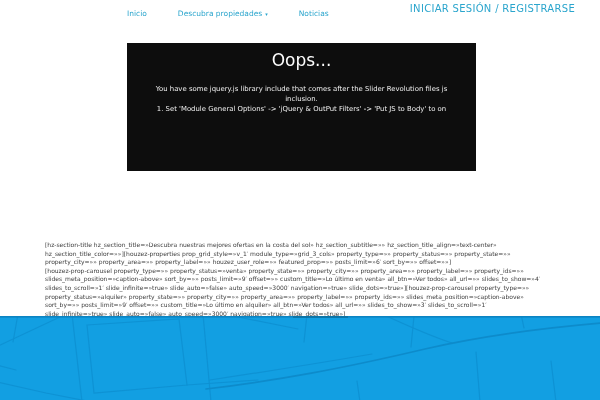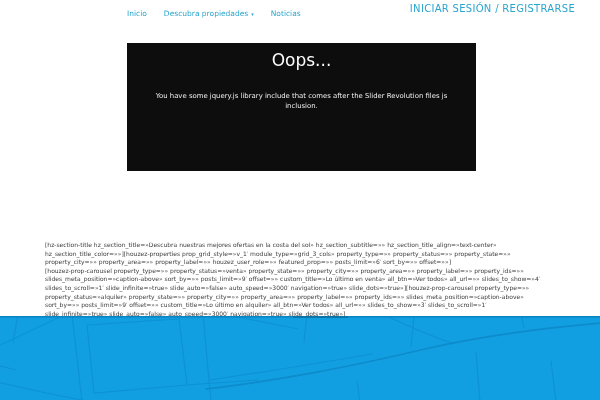--- a/index.html
+++ b/index.html
@@ -3,40 +3,40 @@
 <meta charset="utf-8">
 <style>
   html,body{margin:0;padding:0;}
   body{
     width:600px;height:400px;position:relative;overflow:hidden;
     background:#ffffff;
     font-family:"DejaVu Sans","Liberation Sans",sans-serif;
   }
   
   .topnav{position:absolute;top:0;left:0;width:600px;height:40px;background:#fff;}
-  .nav-items{position:absolute;left:127px;top:9px;display:flex;gap:17px;}
+  .nav-items{position:absolute;left:127px;top:9px;display:flex;gap:31px;}
   .nav-item{
     display:flex;align-items:center;gap:3px;
     font-size:7.5px;color:var(--link_teal);cursor:pointer;white-space:nowrap;
   }
   .caret{font-size:5px;line-height:1;transform:translateY(0.5px);}
   .caret:empty{display:none;}
   .account-link{
     position:absolute;right:25px;top:3px;
     font-size:10px;letter-spacing:0.3px;color:var(--link_teal);
     text-decoration:none;cursor:pointer;white-space:nowrap;
   }
   
   .error-box{
     position:absolute;left:127px;top:43px;width:349px;height:128px;
     background:var(--error_bg);color:#ffffff;text-align:center;
     box-sizing:border-box;
   }
   .error-title{margin-top:6px;font-size:17px;line-height:22px;color:#fdfdfd;}
-  .error-lines{margin-top:20px;padding:0 12px;font-size:6.9px;line-height:10px;color:#f1f1f1;}
+  .error-lines{margin-top:13px;padding:0 12px;font-size:6.9px;line-height:10px;color:#f1f1f1;}
   
   .shortcode{
     position:absolute;left:45px;top:241px;width:520px;
     font-size:6px;line-height:8.6px;color:var(--shortcode_text);
   }
   .shortcode-line{white-space:nowrap;}
   
   .map{position:absolute;left:0;top:316px;width:600px;height:84px;display:block;}
 </style>
 </head>
@@ -59,20 +59,21 @@
     </div>
     </div>
   <a class="account-link">INICIAR SESIÓN / REGISTRARSE</a>
 </div>
 
 <div class="error-box">
   <div class="error-title">Oops...</div>
   <div class="error-lines">
 
   <div class="error-line">You have some jquery.js library include that comes after the Slider Revolution files js inclusion.</div>
+      <div class="error-line">1. Set 'Module General Options' -&gt; 'jQuery &amp; OutPut Filters' -&gt; 'Put JS to Body' to on</div>
     </div>
 </div>
 
 <div class="shortcode">
 
 <div class="shortcode-line">[hz-section-title hz_section_title=»Descubra nuestras mejores ofertas en la costa del sol» hz_section_subtitle=»» hz_section_title_align=»text-center»</div>
     <div class="shortcode-line">hz_section_title_color=»»][houzez-properties prop_grid_style=»v_1′ module_type=»grid_3_cols» property_type=»» property_status=»» property_state=»»</div>
     <div class="shortcode-line">property_city=»» property_area=»» property_label=»» houzez_user_role=»» featured_prop=»» posts_limit=»6′ sort_by=»» offset=»»]</div>
     <div class="shortcode-line">[houzez-prop-carousel property_type=»» property_status=»venta» property_state=»» property_city=»» property_area=»» property_label=»» property_ids=»»</div>
     <div class="shortcode-line">slides_meta_position=»caption-above» sort_by=»» posts_limit=»9′ offset=»» custom_title=»Lo último en venta» all_btn=»Ver todos» all_url=»» slides_to_show=»4′</div>

